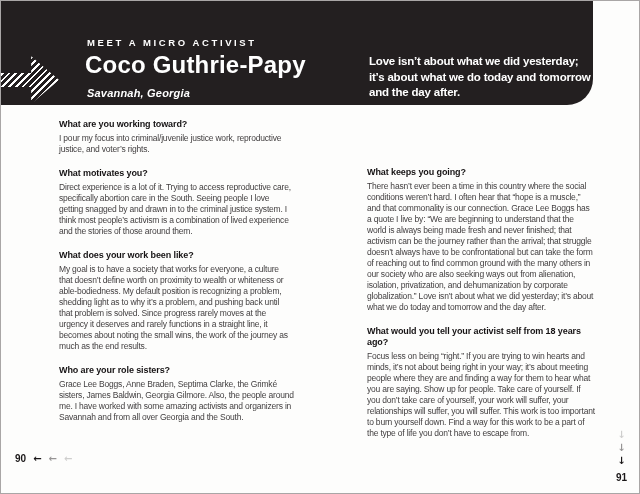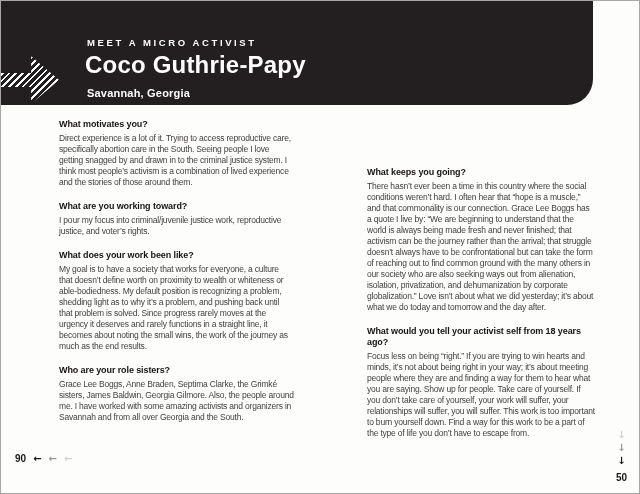--- a/index.html
+++ b/index.html
@@ -22,21 +22,21 @@
   .kicker {
     position:absolute; left:86px; top:36px; color:#ffffff;
     font-size:9.5px; font-weight:bold; letter-spacing:2.6px;
   }
   .title {
     position:absolute; left:84px; top:50px; margin:0; color:#ffffff;
     font-size:24px; font-weight:700; letter-spacing:0.2px;
   }
   .location {
     position:absolute; left:86px; top:86px; color:#ffffff;
-    font-size:11px; font-weight:bold; letter-spacing:0.2px;
+    font-size:11px; font-weight:bold; letter-spacing:0.2px;font-style:italic;
   }
   .pull-quote {
     position:absolute; left:368px; top:53px; width:222px; color:#ffffff;
     font-size:11.5px; font-weight:bold; line-height:15.5px; letter-spacing:-0.2px;
   }
   
   .columns {
     position:absolute; top:118px; left:58px; right:14px;
     display:flex; gap:73px;
   }
@@ -73,31 +73,32 @@
 </head>
 <body>
 
 <div class="page">
 
   <header class="banner">
     <div class="striped-arrow"></div>
     <div class="kicker">MEET A MICRO ACTIVIST</div>
     <h1 class="title">Coco Guthrie-Papy</h1>
     <div class="location">Savannah, Georgia</div>
+    <div class="pull-quote">Love isn’t about what we did yesterday; it’s about what we do today and tomorrow and the day after.</div>
   </header>
 
   <main class="columns">
     <section class="col-left">
       <div class="qa">
+        <h2>What are you working toward?</h2>
+        <p>I pour my focus into criminal/juvenile justice work, reproductive justice, and voter’s rights.</p>
+      </div>
+      <div class="qa">
         <h2>What motivates you?</h2>
         <p>Direct experience is a lot of it. Trying to access reproductive care, specifically abortion care in the South. Seeing people I love getting snagged by and drawn in to the criminal justice system. I think most people’s activism is a combination of lived experience and the stories of those around them.</p>
-      </div>
-      <div class="qa">
-        <h2>What are you working toward?</h2>
-        <p>I pour my focus into criminal/juvenile justice work, reproductive justice, and voter’s rights.</p>
       </div>
       <div class="qa">
         <h2>What does your work been like?</h2>
         <p>My goal is to have a society that works for everyone, a culture that doesn’t define worth on proximity to wealth or whiteness or able-bodiedness. My default position is recognizing a problem, shedding light as to why it’s a problem, and pushing back until that problem is solved. Since progress rarely moves at the urgency it deserves and rarely functions in a straight line, it becomes about noting the small wins, the work of the journey as much as the end results.</p>
       </div>
       <div class="qa">
         <h2>Who are your role sisters?</h2>
         <p>Grace Lee Boggs, Anne Braden, Septima Clarke, the Grimké sisters, James Baldwin, Georgia Gilmore. Also, the people around me. I have worked with some amazing activists and organizers in Savannah and from all over Georgia and the South.</p>
       </div>
     </section>
@@ -118,17 +119,17 @@
     <div class="pager-left">
       <span class="pagenum">90</span>
       <span class="arrow fade-1">←</span>
       <span class="arrow fade-2">←</span>
       <span class="arrow fade-3">←</span>
     </div>
     <div class="pager-right">
       <span class="arrow fade-3">↓</span>
       <span class="arrow fade-2">↓</span>
       <span class="arrow fade-1">↓</span>
-      <span class="pagenum">50</span>
+      <span class="pagenum">91</span>
     </div>
   </footer>
 
 </div>
 
 </body></html>

